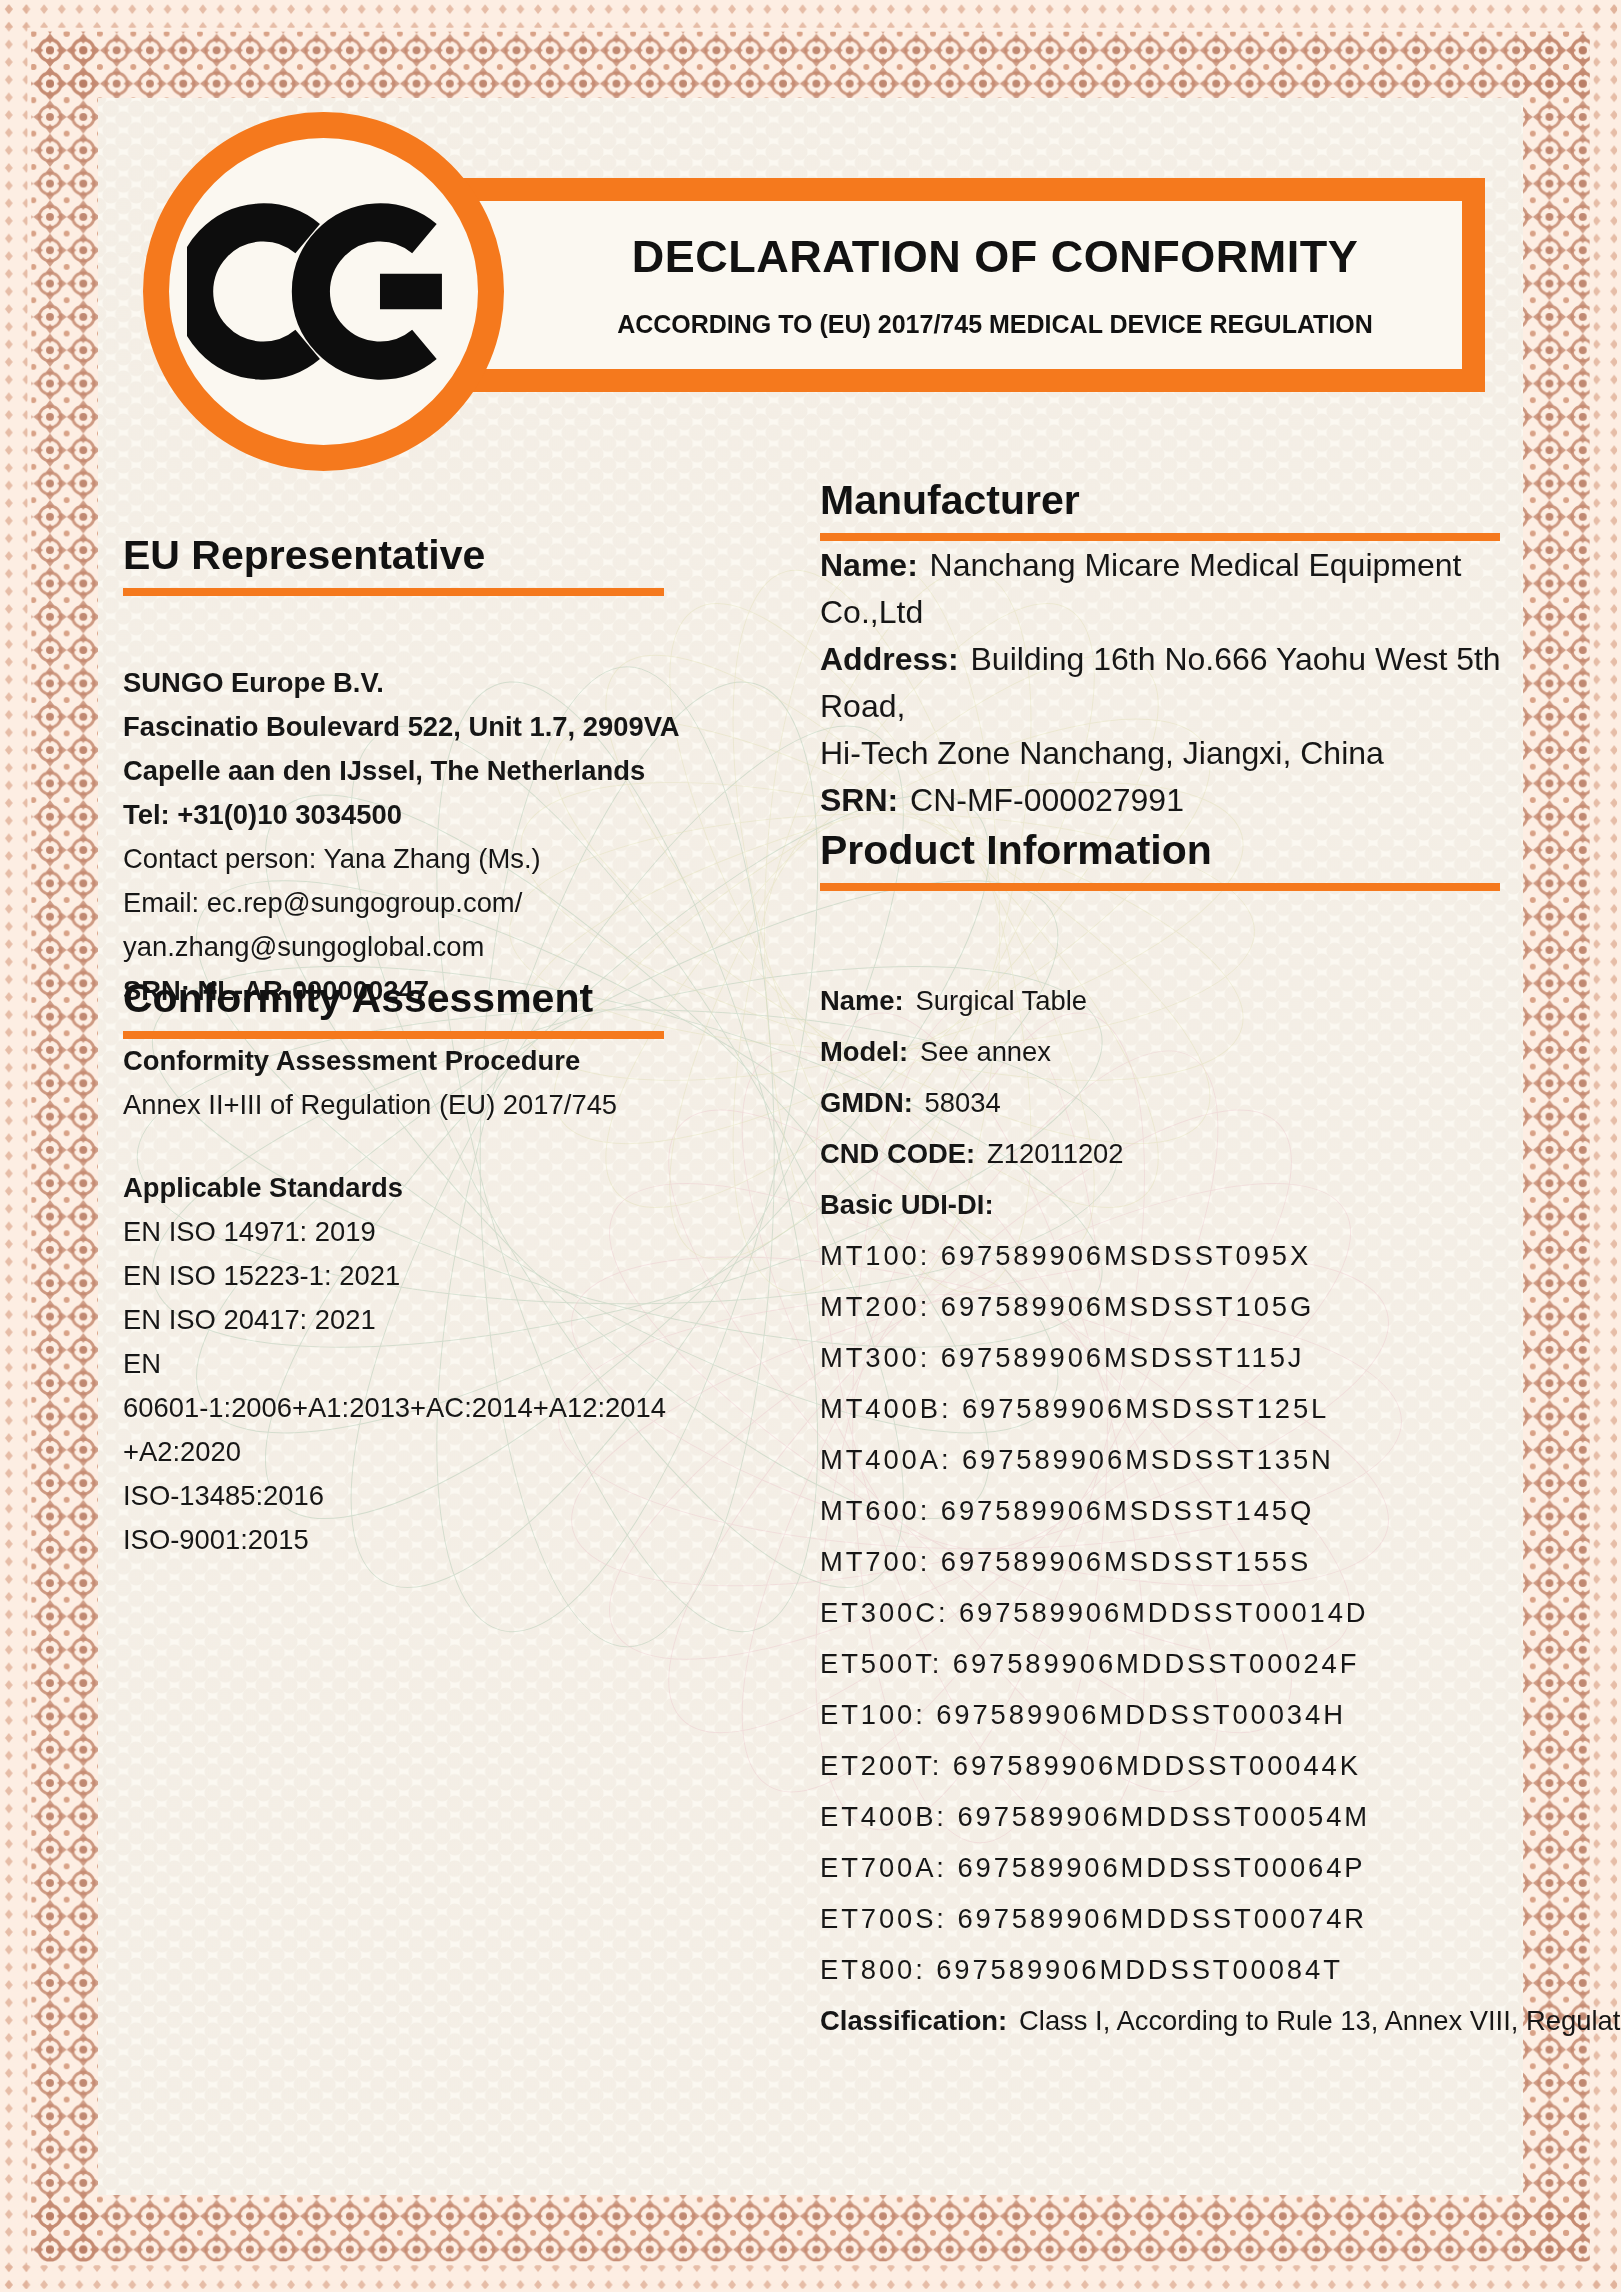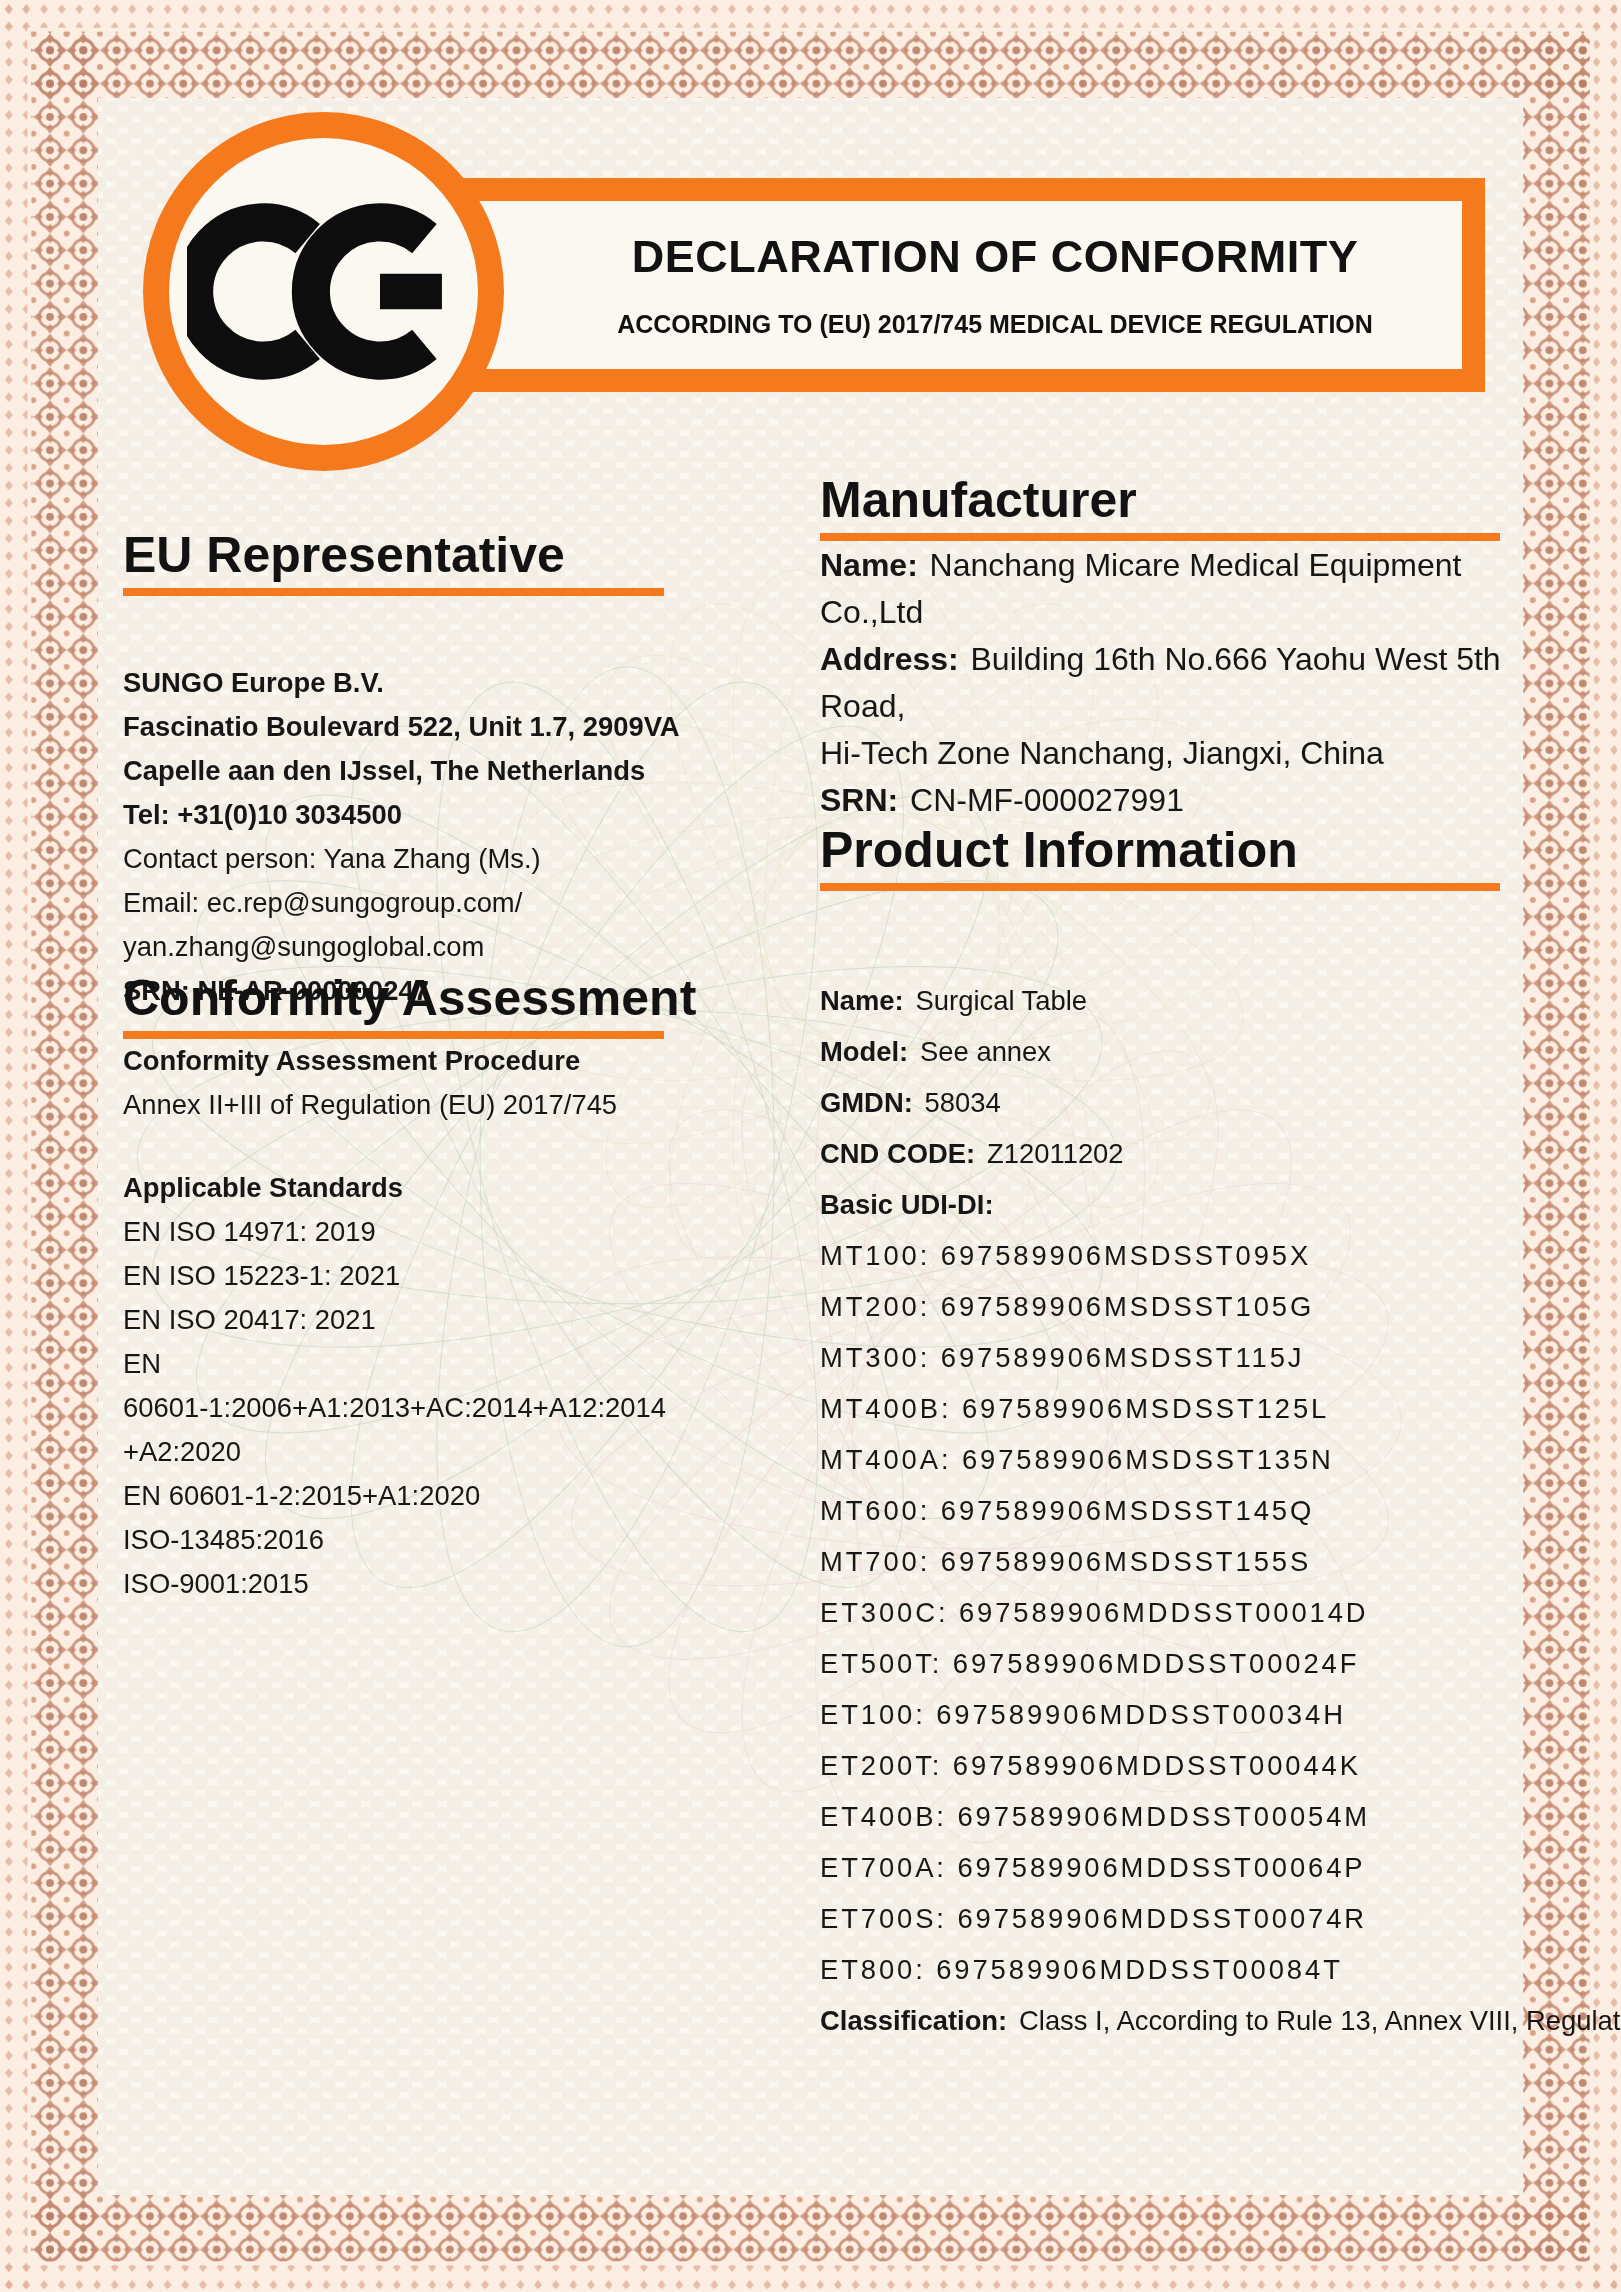--- a/index.html
+++ b/index.html
@@ -33,21 +33,21 @@
   .doc-subtitle{font-size:25px;font-weight:700;color:#121212;margin-top:11.8px;white-space:nowrap;}
   .ce-badge{
     position:absolute;left:143px;top:112px;width:361px;height:359px;z-index:5;
     border:26.5px solid #f5791d;border-radius:50%;background:#fbf8f1;box-sizing:border-box;
     display:flex;align-items:center;justify-content:center;
   }
   .sr{position:absolute;width:1px;height:1px;overflow:hidden;clip:rect(0 0 0 0);}
 
   
   .section{position:absolute;z-index:6;color:#161616;}
-  .h2{font-size:50px;line-height:45px;font-weight:700;color:#121212;}
+  .h2{font-size:41px;line-height:45px;font-weight:700;color:#121212;}
   .rule{height:7.8px;background:#f5791d;margin-top:9.8px;}
   .rule.w-left{width:541px;}
   .rule.w-right{width:680px;}
 
   #sec-eu{left:123px;top:533px;width:588px;}
   #sec-ca{left:123px;top:976px;width:608px;}
   #sec-mfr{left:820px;top:478px;width:686px;}
   #sec-pi{left:820px;top:828px;width:686px;}
 
   .body-eu{margin-top:65px;font-size:27.4px;}
@@ -185,21 +185,20 @@
       <div class="line b">Conformity Assessment Procedure</div>
       <div class="line">Annex II+III of Regulation (EU) 2017/745</div>
       <div class="gap40"></div>
       <div class="line b">Applicable Standards</div>
       <div class="line">EN ISO 14971: 2019</div>
       <div class="line">EN ISO 15223-1: 2021</div>
       <div class="line">EN ISO 20417: 2021</div>
       <div class="line">EN</div>
       <div class="line">60601-1:2006+A1:2013+AC:2014+A12:2014</div>
       <div class="line">+A2:2020</div>
-      <div class="line">EN 60601-1-2:2015+A1:2020</div>
       <div class="line">ISO-13485:2016</div>
       <div class="line">ISO-9001:2015</div>
     </div>
   </div>
 
   <div class="section" id="sec-mfr">
     <div class="h2">Manufacturer</div>
     <div class="rule w-right"></div>
     <div class="body-mfr">
       <div class="line"><span class="lbl">Name:</span><span>Nanchang Micare Medical Equipment Co.,Ltd</span></div>

